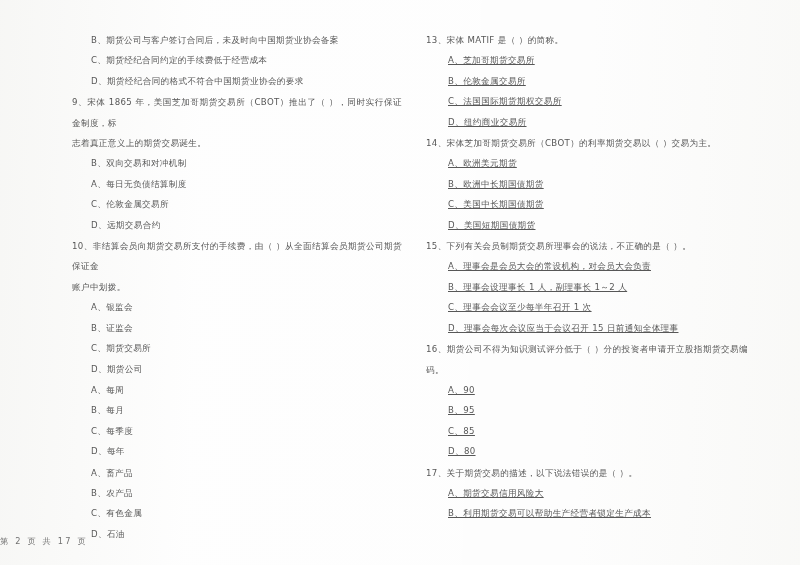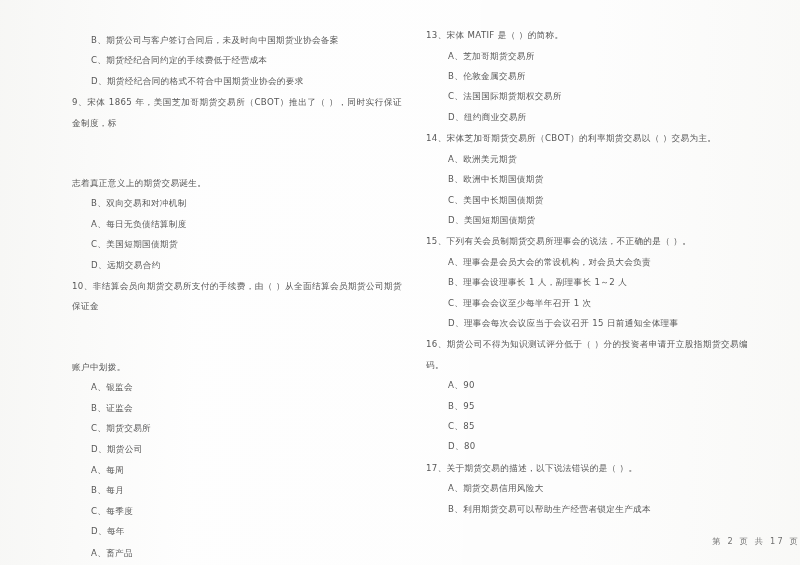--- a/index.html
+++ b/index.html
@@ -61,49 +61,48 @@
     font-size: 8.6px;
     line-height: 20.4px;
     color: #4a4a4a;
     letter-spacing: 0.35px;
     text-align: justify;
     white-space: normal;
     opacity: 0.93;
   }
   .qtext.cont {
     text-indent: 0;
-    margin-top: 40px;
   }
   .opt {
     font-size: 8.6px;
     line-height: 20.4px;
     color: #4a4a4a;
     letter-spacing: 0.35px;
     padding-left: 19px;
     opacity: 0.92;
   }
   .opt.deep {
     padding-left: 22px;
+    text-decoration: underline;
   }
   .spacer-md { height: 14px; }
   .footer {
     position: absolute;
     left: 0;
     right: 0;
     bottom: 18px;
-    text-align: right;
+    text-align: left;
     font-size: 8.2px;
     letter-spacing: 2.2px;
     color: #585858;
     opacity: 0.85;
     z-index: 1;
   }
   .clip-right {
     overflow: hidden;
-    justify-content: flex-end;
   }
 </style>
 </head>
 <body>
 
 <div class="page">
 
   <div class="columns">
 
     <div class="col col-left">
@@ -112,21 +111,21 @@
         <div class="opt">B、期货公司与客户签订合同后，未及时向中国期货业协会备案</div>
         <div class="opt">C、期货经纪合同约定的手续费低于经营成本</div>
         <div class="opt">D、期货经纪合同的格式不符合中国期货业协会的要求</div>
       </div>
 
       <div class="qblock">
         <div class="qtext"><span>9、</span><span>宋体 1865 年，美国芝加哥期货交易所（CBOT）推出了（      ），同时实行保证金制度，标</span></div>
         <div class="qtext cont">志着真正意义上的期货交易诞生。</div>
         <div class="opt">B、双向交易和对冲机制</div>
         <div class="opt">A、每日无负债结算制度</div>
-        <div class="opt">C、美国短期国债期货</div>
+        <div class="opt">C、伦敦金属交易所</div>
         <div class="opt">D、远期交易合约</div>
       </div>
 
       <div class="qblock">
         <div class="qtext"><span>10、</span><span>非结算会员向期货交易所支付的手续费，由（      ）从全面结算会员期货公司期货保证金</span></div>
         <div class="qtext cont">账户中划拨。</div>
         <div class="opt">A、银监会</div>
         <div class="opt">B、证监会</div>
         <div class="opt">C、期货交易所</div>
         <div class="opt">D、期货公司</div>

